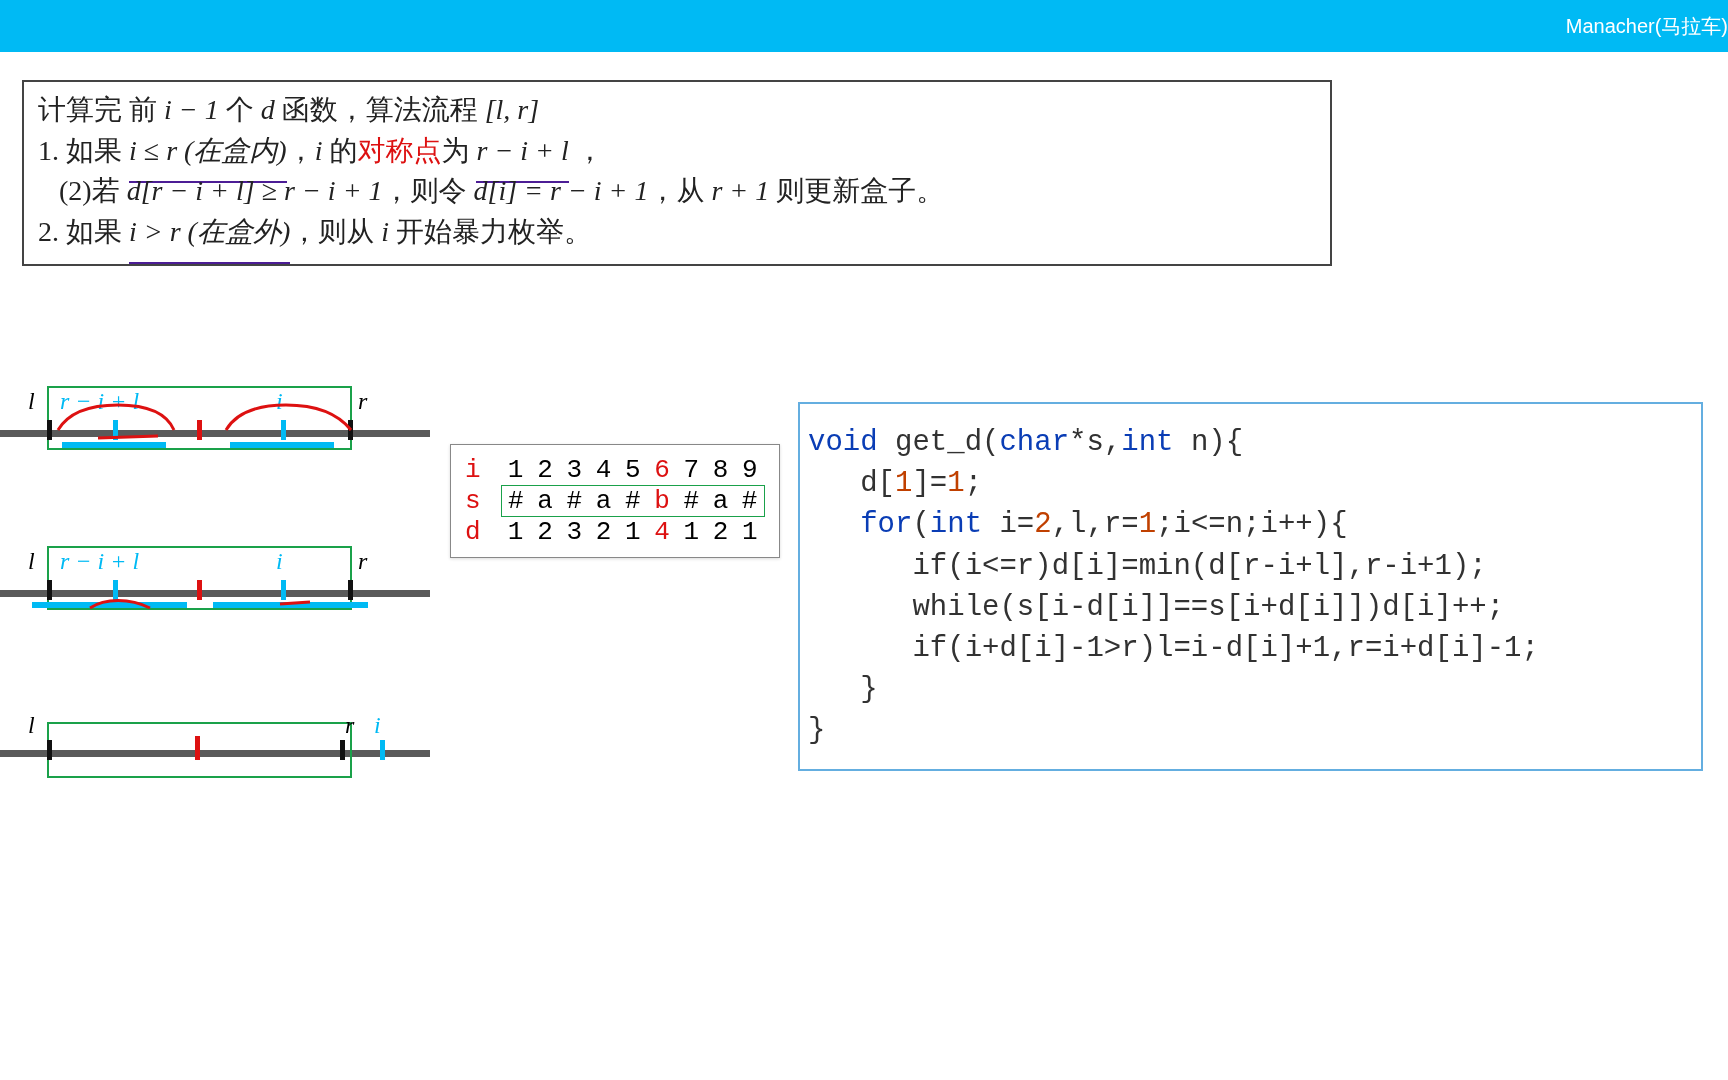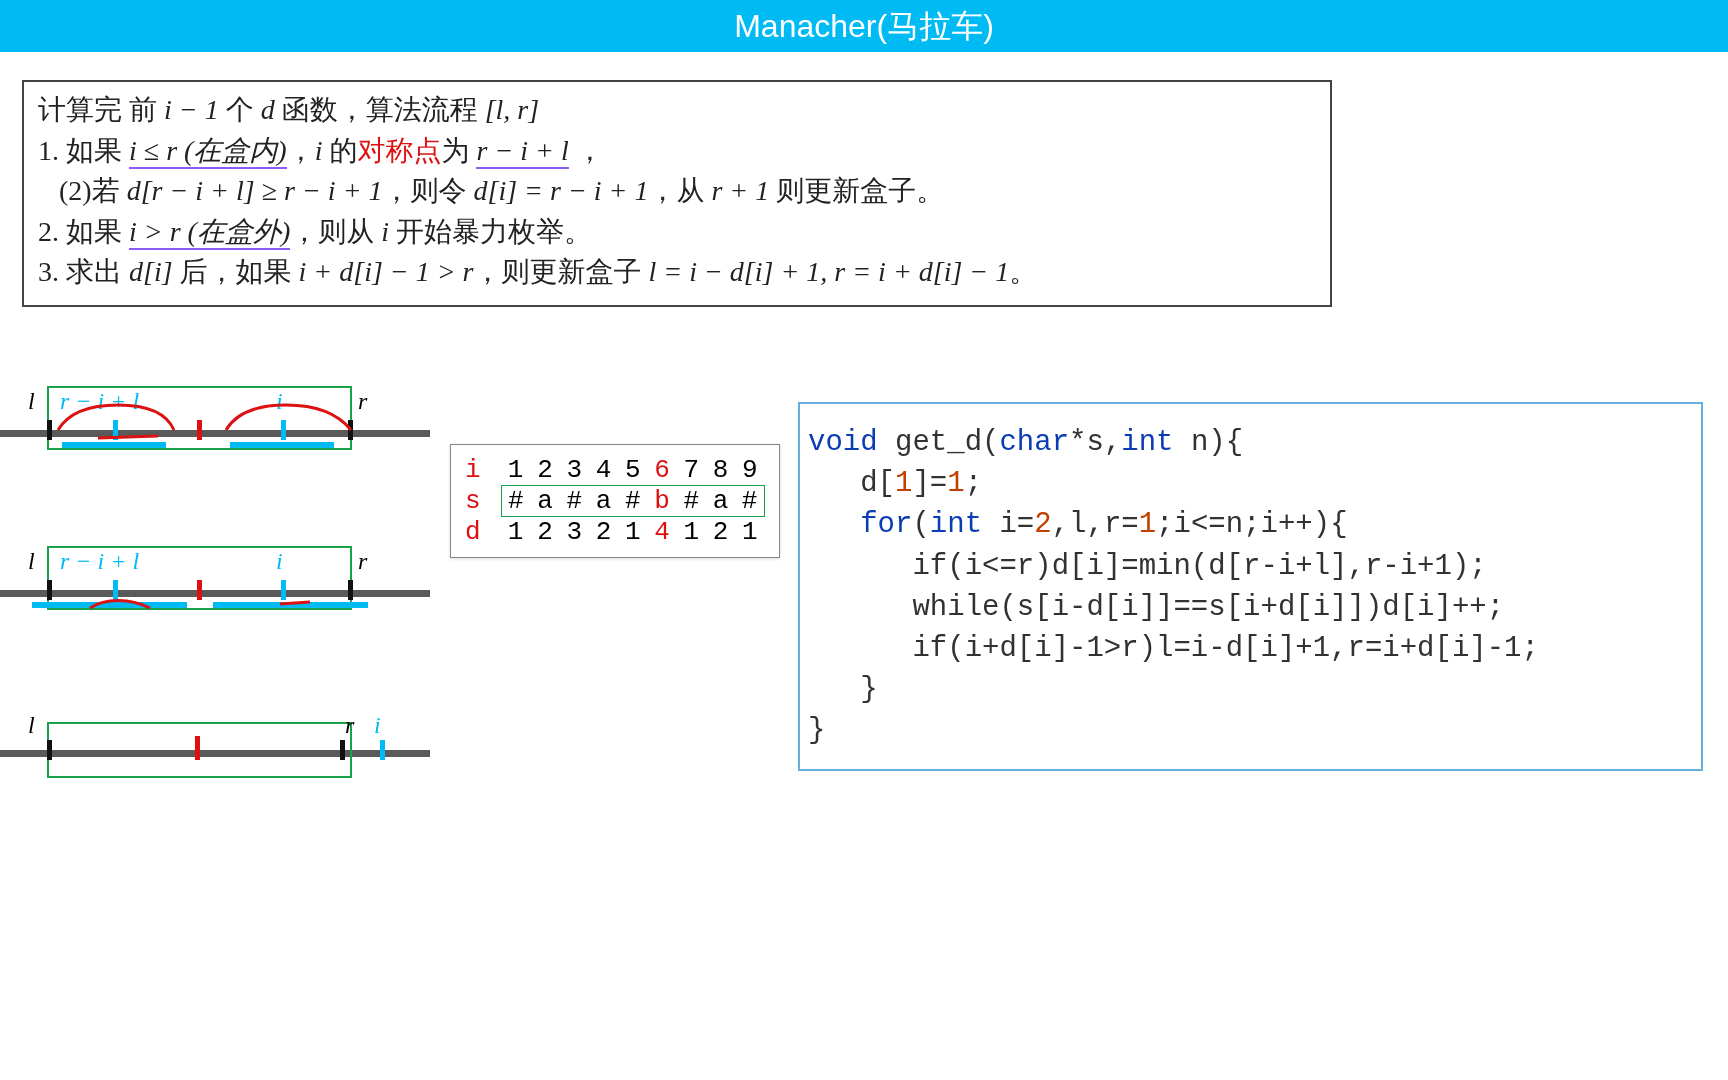--- a/index.html
+++ b/index.html
@@ -8,42 +8,42 @@
     background: #ffffff;
     width: 1728px;
     height: 1080px;
     position: relative;
   }
   .header {
     width: 100%;
     height: 52px;
     background: #00baf4;
     color: #ffffff;
-    text-align: center;
-    font-size: 32px;
+    text-align: right;
+    font-size: 20px;
     line-height: 52px;
     font-family: "Microsoft YaHei", sans-serif;
   }
   .flow-box {
     position: absolute;
     left: 22px;
     top: 80px;
     width: 1310px;
     border: 2px solid #444;
     padding: 8px 14px 12px 14px;
     font-size: 28px;
     line-height: 1.45;
     color: #222;
   }
   .flow-box .title {
     font-weight: bold;
     font-family: "SimHei", sans-serif;
   }
   .math { font-style: italic; margin-top: 48px; }
-  .uline { border-bottom: 2px solid #8b5cf6; padding-bottom: 1px; }
+  .uline { border-bottom: 2px solid #4c1d95; padding-bottom: 15px; }
   .red { color: #d11; }
   .diagram-area {
     position: absolute;
     left: 0;
     top: 380px;
     width: 430px;
   }
   .diagram {
     position: relative;
     width: 430px;
@@ -138,23 +138,20 @@
     <span>计算完 前 </span><span class="math">i − 1</span><span> 个 </span><span class="math">d</span><span> 函数，算法流程 </span><span class="math">[l, r]</span>
   </div>
   <div>
     <span>1. 如果 </span><span class="math uline">i ≤ r (在盒内)</span><span>，</span><span class="math">i</span><span> 的</span><span class="red">对称点</span><span>为 </span><span class="math uline">r − i + l</span><span> ，</span>
   </div>
   <div>
     <span style="white-space:pre;">   (2)若 </span><span class="math">d[r − i + l] ≥ r − i + 1</span><span>，则令 </span><span class="math">d[i] = r − i + 1</span><span>，从 </span><span class="math">r + 1</span><span> 则更新盒子。</span>
   </div>
   <div>
     <span>2. 如果 </span><span class="math uline">i &gt; r (在盒外)</span><span>，则从 </span><span class="math">i</span><span> 开始暴力枚举。</span>
-  </div>
-  <div>
-    <span>3. 求出 </span><span class="math">d[i]</span><span> 后，如果 </span><span class="math">i + d[i] − 1 &gt; r</span><span>，则更新盒子 </span><span class="math">l = i − d[i] + 1, r = i + d[i] − 1</span><span>。</span>
   </div>
 </div>
 
 <div class="diagram-area">
 
   <div class="diagram">
     <div class="baseline"></div>
     <div class="box"></div>
     <span class="lbl l">l</span>
     <span class="lbl r">r</span>

